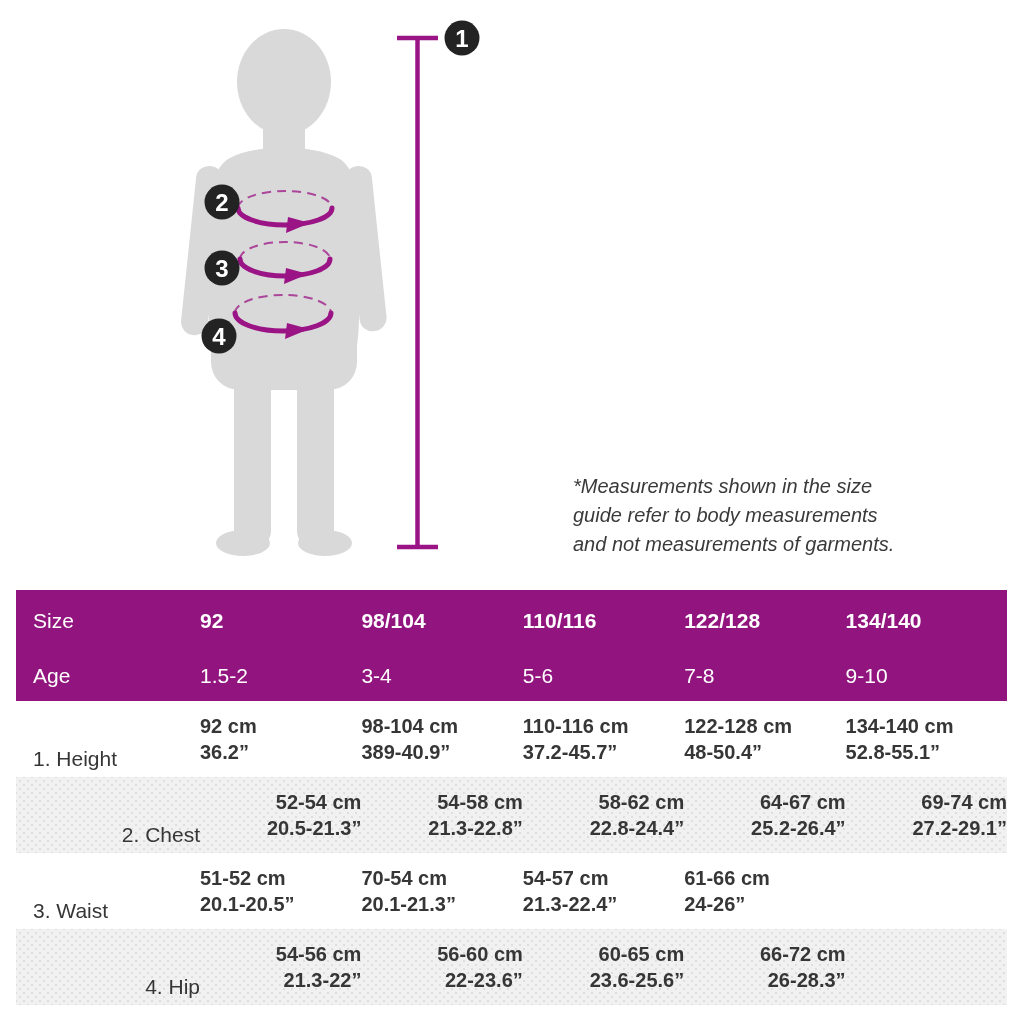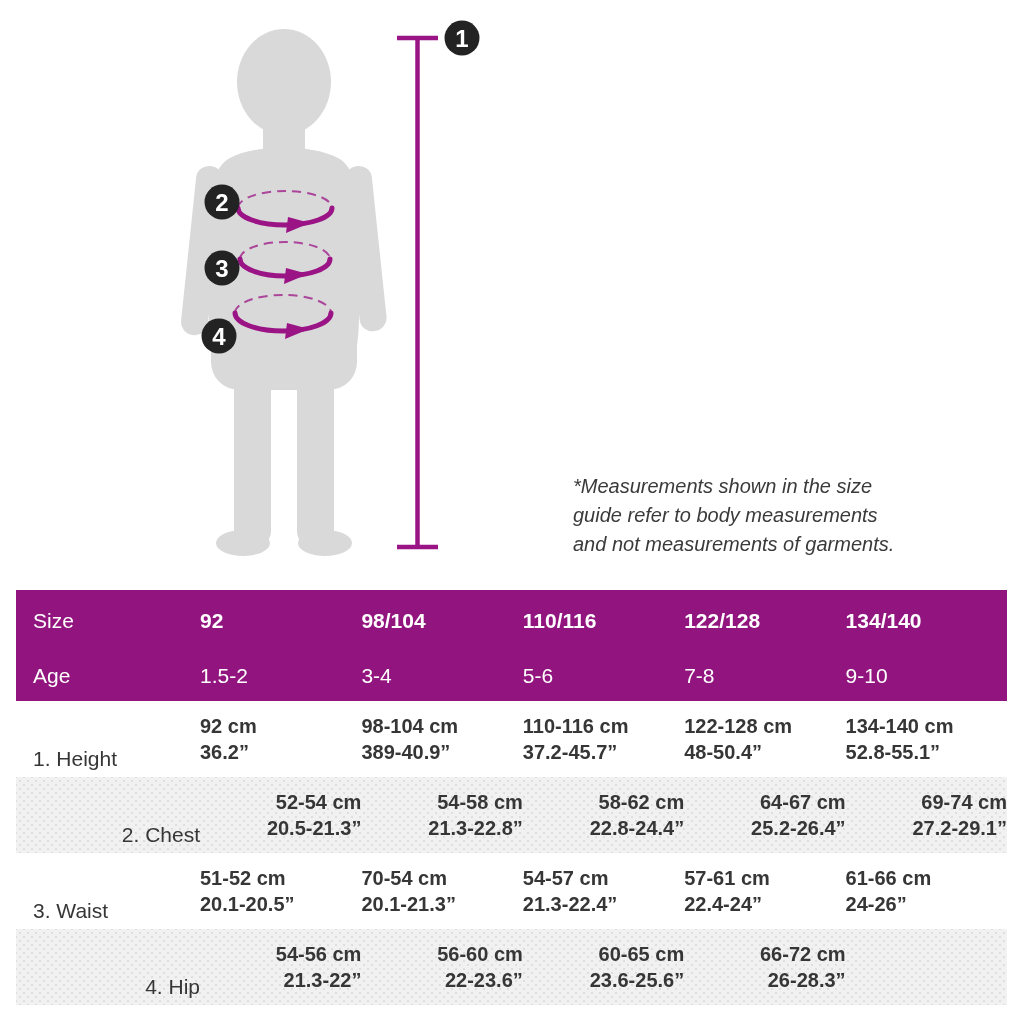--- a/index.html
+++ b/index.html
@@ -179,24 +179,20 @@
       </div>
       <div class="mcell">
         <div>70-54 cm</div>
         <div>20.1-21.3”</div>
       </div>
       <div class="mcell">
         <div>54-57 cm</div>
         <div>21.3-22.4”</div>
       </div>
       <div class="mcell">
-        <div>57-61 cm</div>
-        <div>22.4-24”</div>
-      </div>
-      <div class="mcell">
         <div>61-66 cm</div>
         <div>24-26”</div>
       </div>
     </div>
 
     <div class="trow alt">
       <div class="rlabel">4. Hip</div>
       <div class="mcell">
         <div>54-56 cm</div>
         <div>21.3-22”</div>

